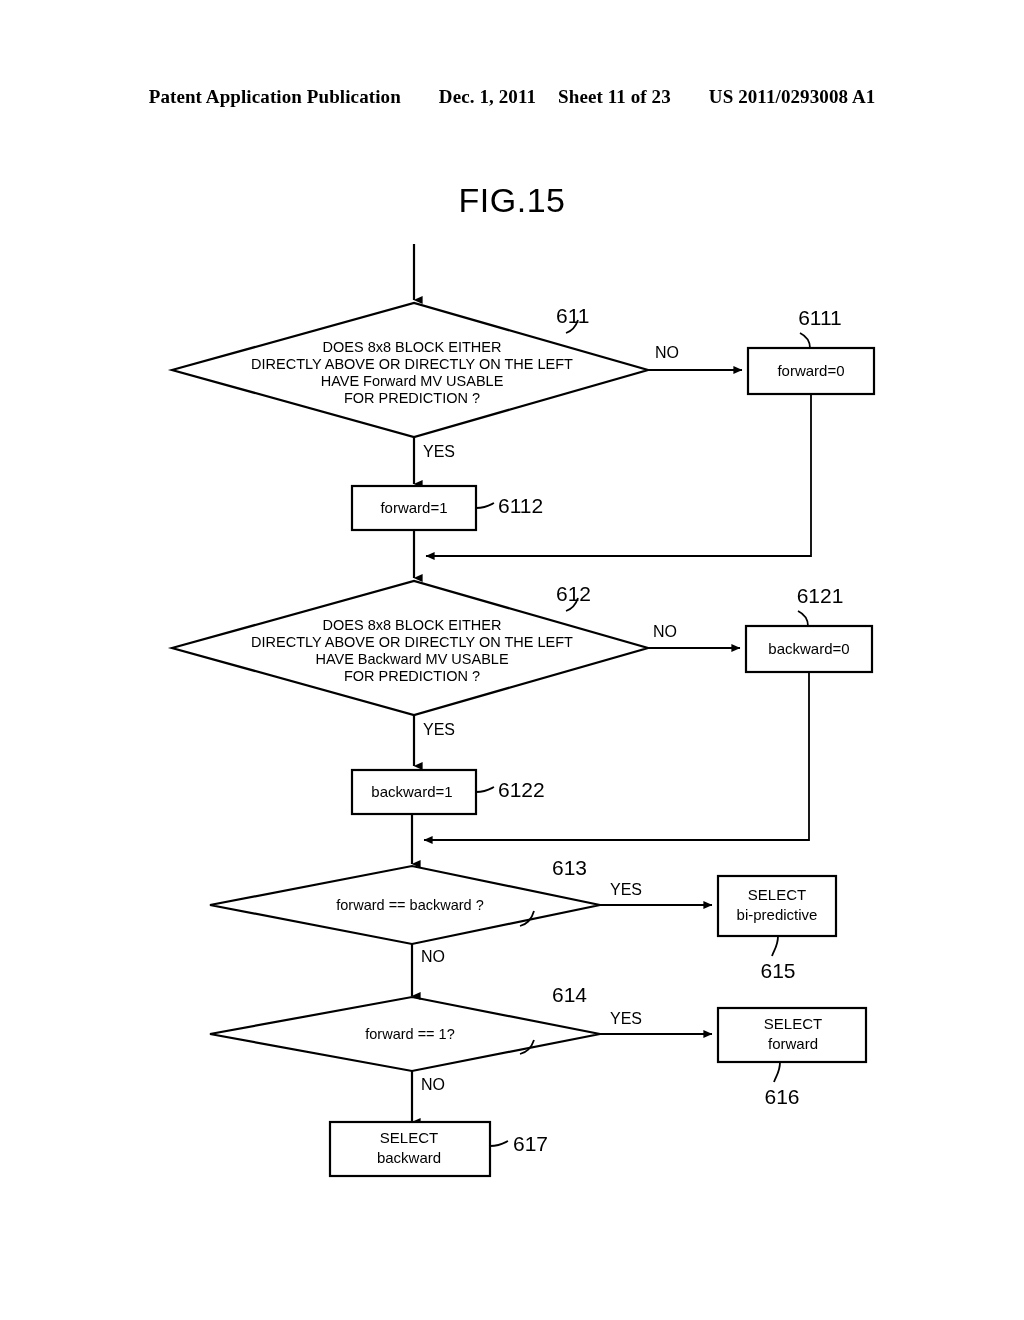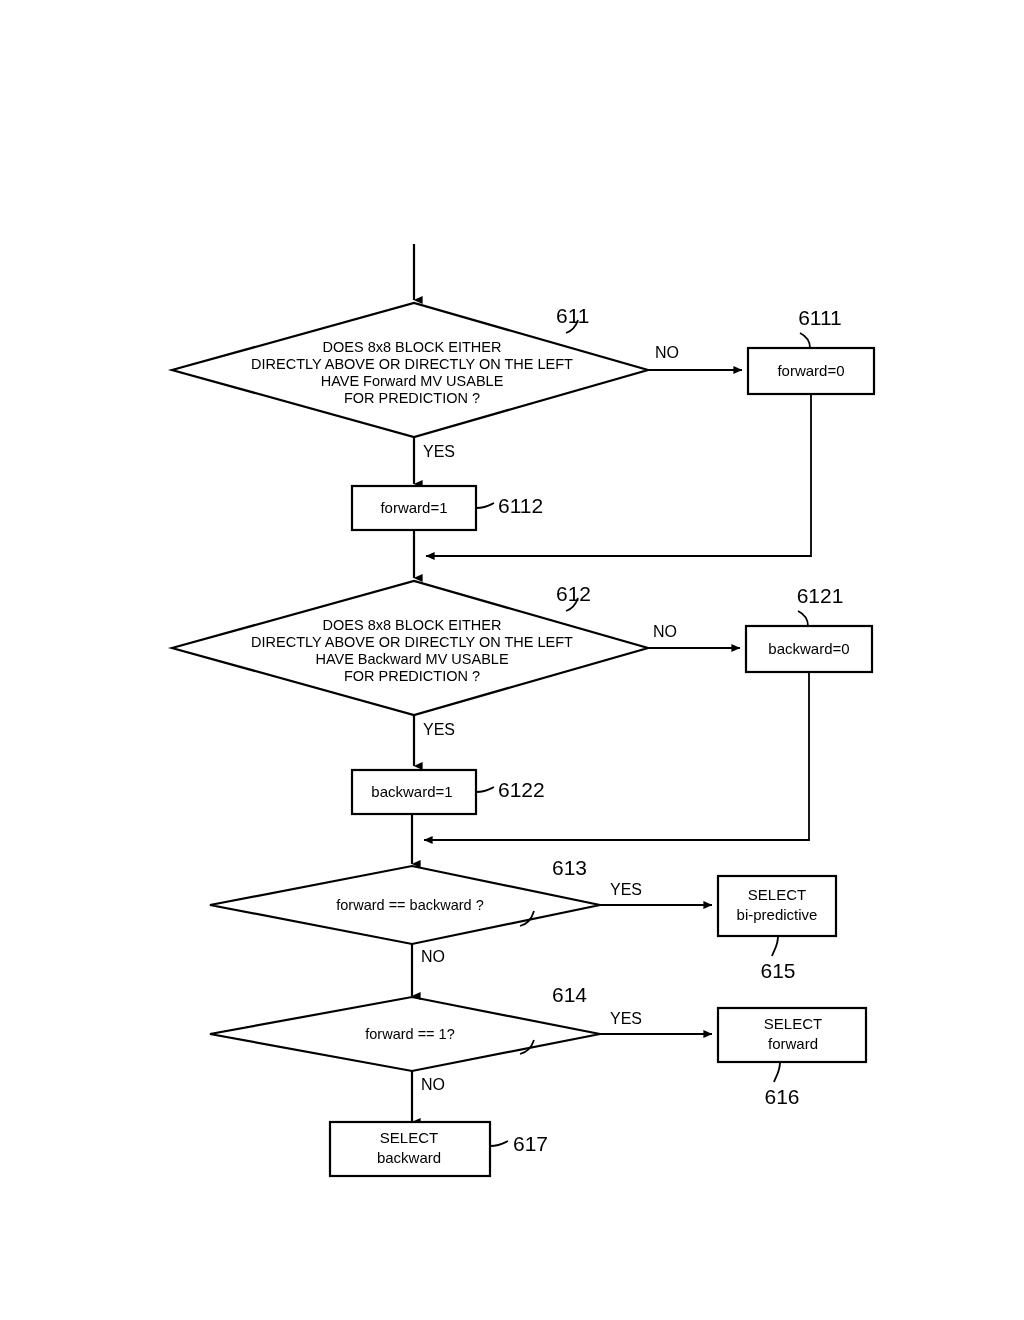--- a/index.html
+++ b/index.html
@@ -94,21 +94,31 @@
   .t-box { font-size: 15px; }
   .t-flag { font-size: 16px; }
   .t-ref  { font-size: 21px; }
   .mid { text-anchor: middle; }
 </style>
 </head>
 <body>
 
 <div id="page">
 
-
+  <div id="pub-header">
+    <span class="hdr-seg">Patent Application Publication</span>
+    <span class="gap-lg"></span>
+    <span class="hdr-seg">Dec. 1, 2011</span>
+    <span class="gap-md"></span>
+    <span class="hdr-seg">Sheet 11 of 23</span>
+    <span class="gap-lg"></span>
+    <span class="hdr-seg">US 2011/0293008 A1</span>
+  </div>
+
+  <div id="fig-title">FIG.15</div>
 
   <svg id="flow-svg" viewBox="0 0 1024 1320">
     <defs>
       <marker id="arrow-down" markerWidth="11" markerHeight="11" refX="5.2" refY="9.2" orient="auto" markerUnits="userSpaceOnUse">
         <path d="M1.2,0.6 L5.2,9.6 L9.2,0.6 Z" fill="#000000"></path>
       </marker>
       <marker id="arrow-right" markerWidth="11" markerHeight="11" refX="9.2" refY="5.2" orient="auto" markerUnits="userSpaceOnUse">
         <path d="M0.6,1.2 L9.6,5.2 L0.6,9.2 Z" fill="#000000"></path>
       </marker>
       <marker id="arrow-left" markerWidth="11" markerHeight="11" refX="9.2" refY="5.2" orient="auto" markerUnits="userSpaceOnUse">

